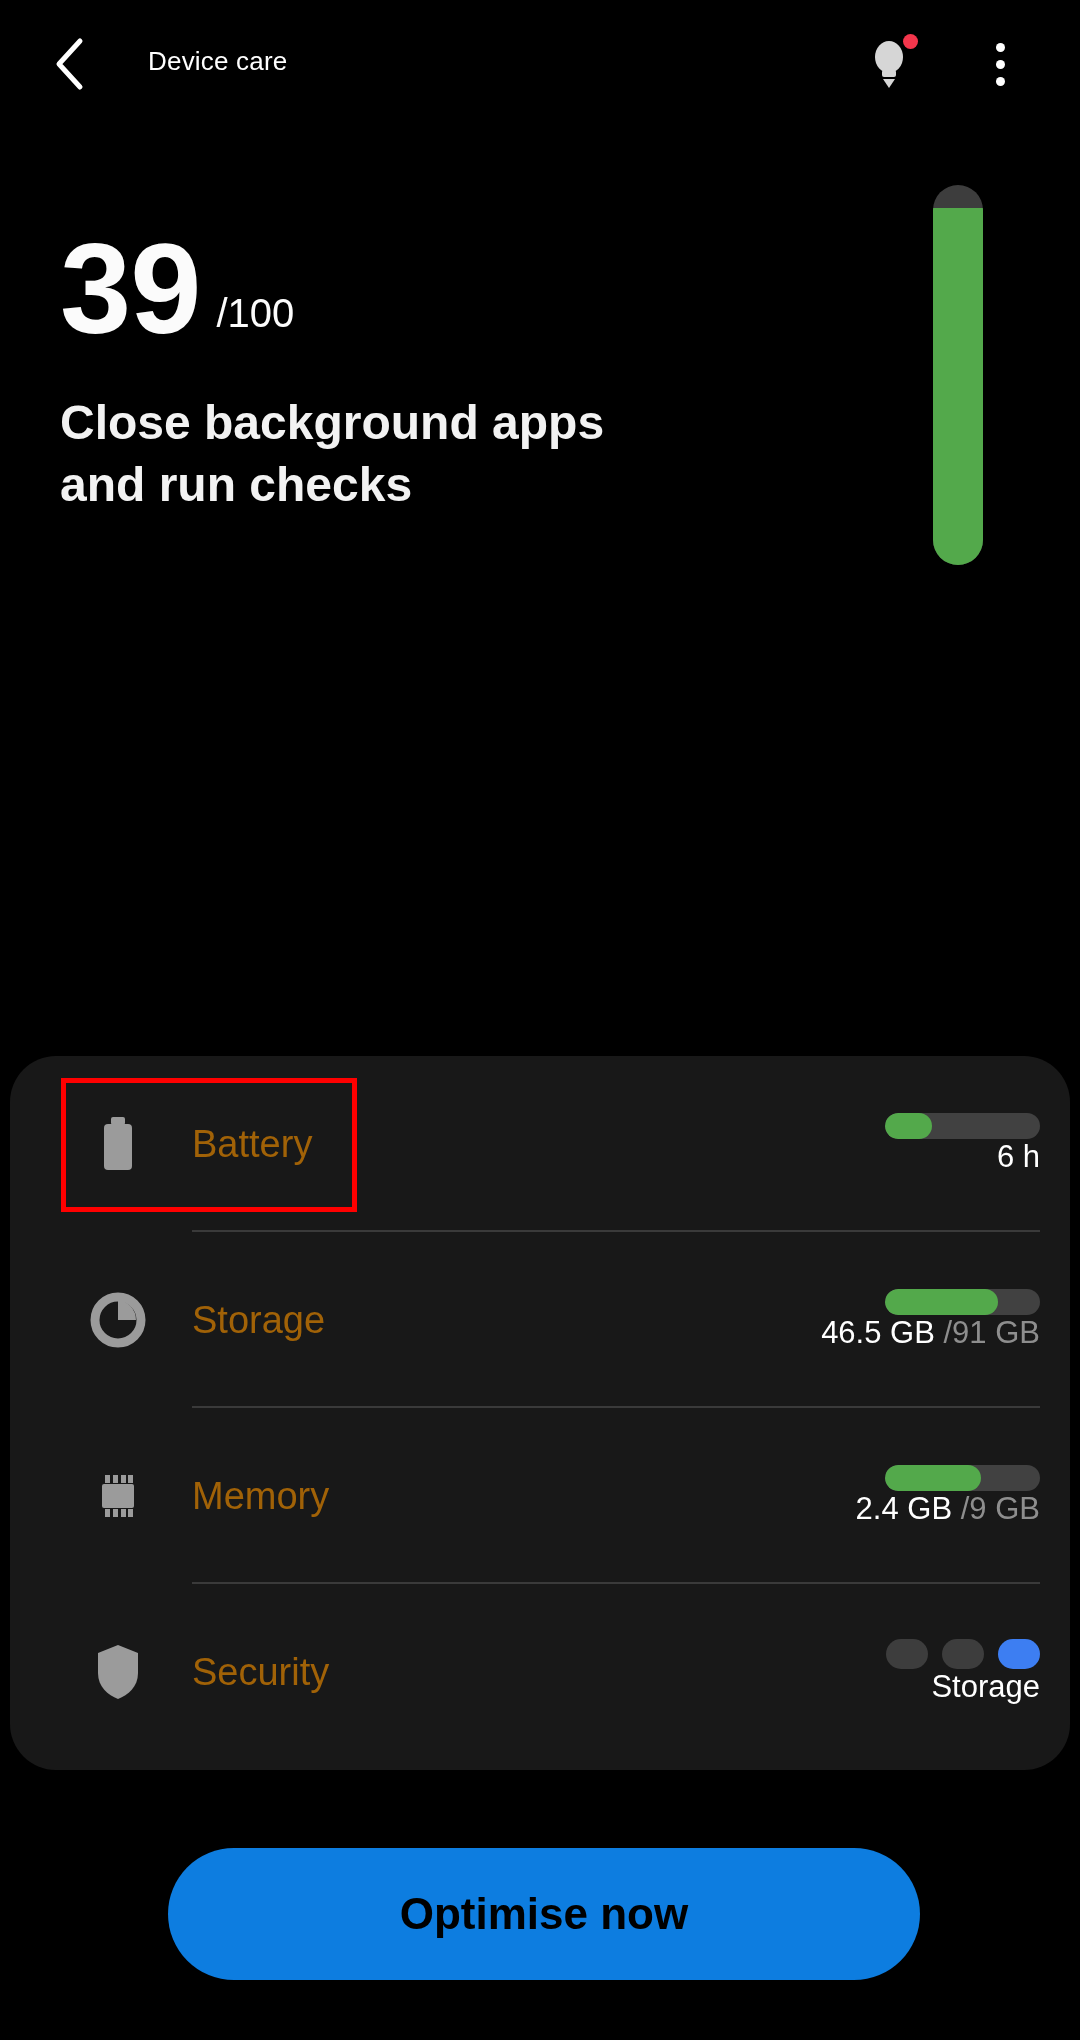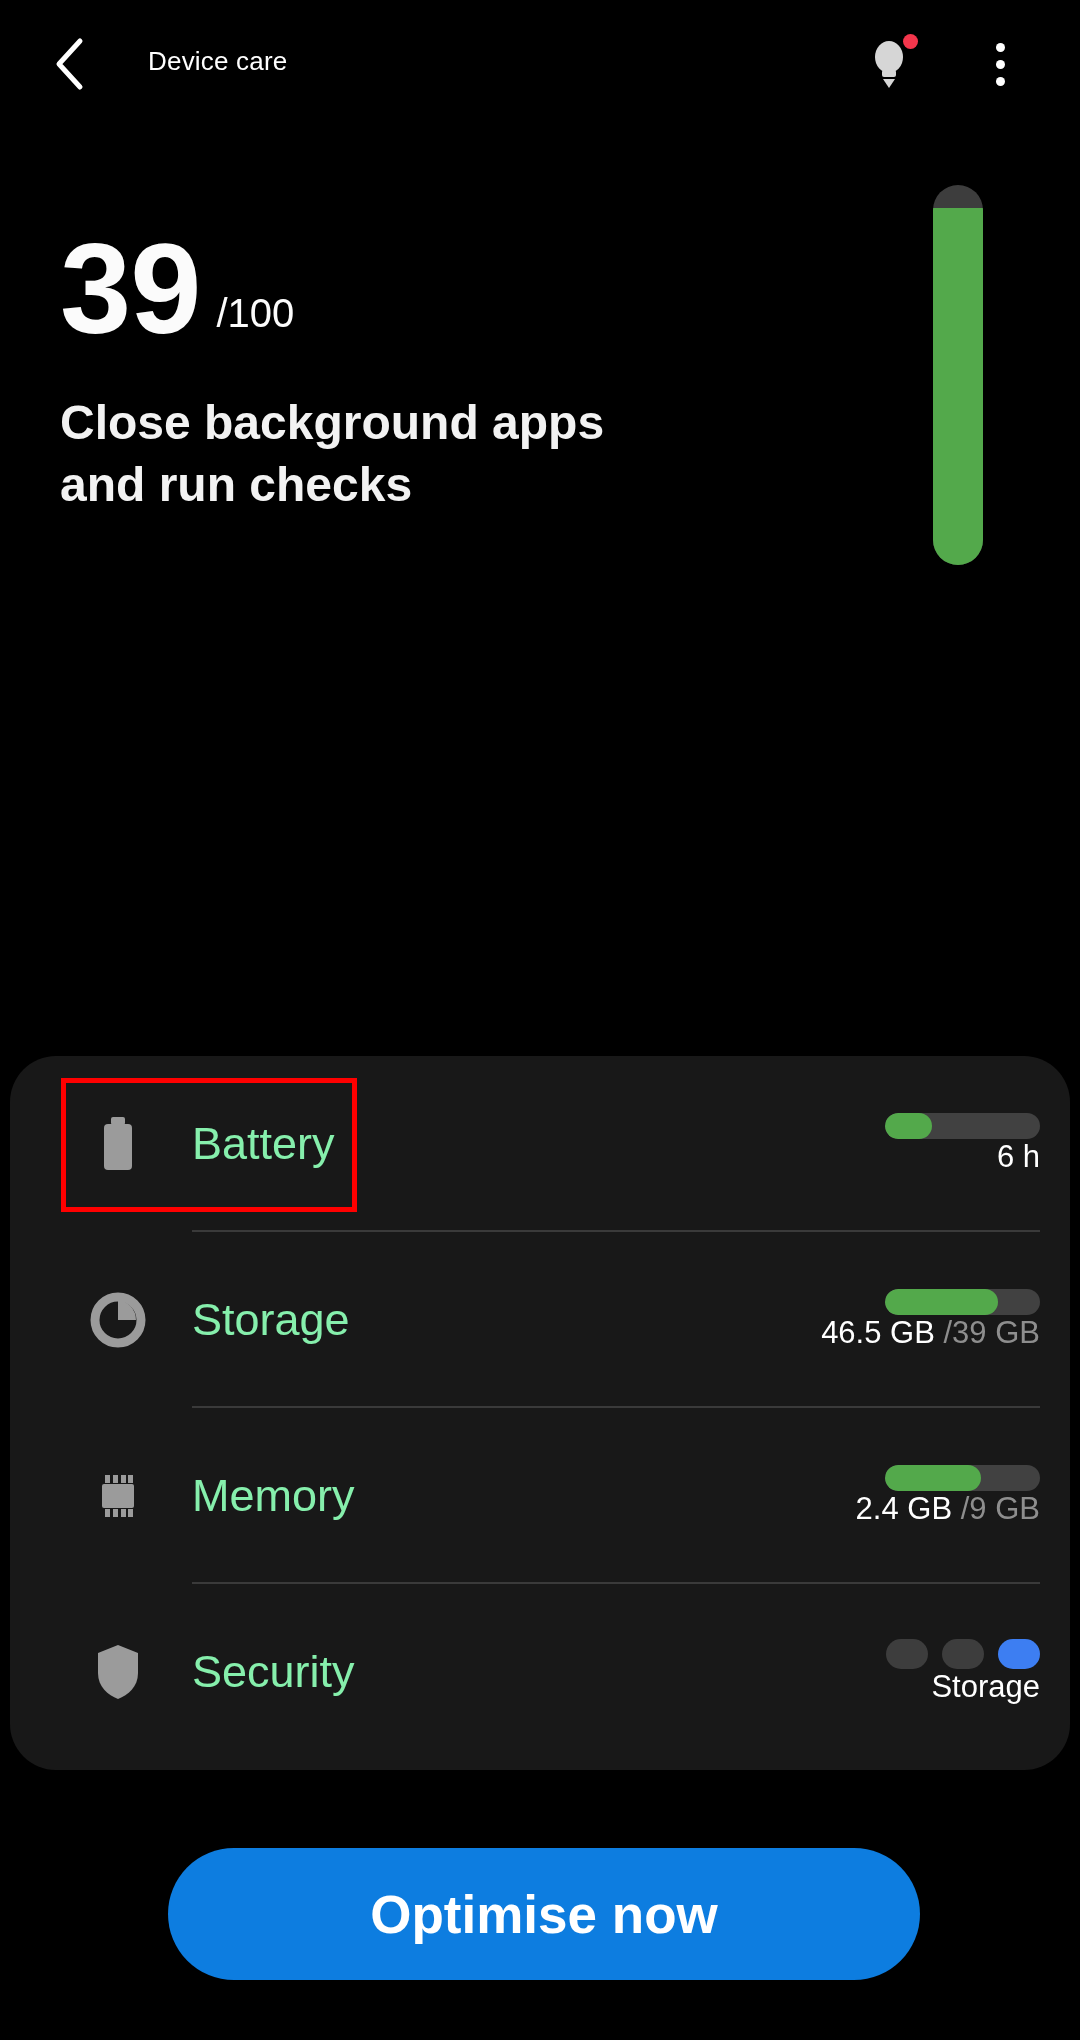--- a/index.html
+++ b/index.html
@@ -102,21 +102,21 @@
   }
   .row-icon {
     position:absolute; left:78px; top:50%;
     transform:translateY(-50%);
     width:60px; height:60px;
     display:flex; align-items:center; justify-content:center;
   }
   .row-label {
     position:absolute; left:182px; top:50%;
     transform:translateY(-50%);
-    font-size:45px; color:#86efac;
+    font-size:38px; color:#a16207;
   }
   .row-right {
     position:absolute; right:30px; top:50%;
     transform:translateY(-50%);
     display:flex; flex-direction:column; align-items:flex-end;
   }
   .minibar {
     width:155px; height:26px;
     border-radius:13px;
     background:#414141;
@@ -152,21 +152,21 @@
     z-index:9;
   }
 
   
   .cta {
     position:absolute; left:168px; top:1848px;
     width:752px; height:132px;
     background:#0d7de0;
     border-radius:66px;
     display:flex; align-items:center; justify-content:center;
-    font-size:53px; color:#ffffff; font-weight:700;
+    font-size:44px; color:#000000; font-weight:700;
     border:none;
     font-family:"Liberation Sans", sans-serif;
   }
 </style>
 </head>
 <body>
 
 <div class="screen">
 
   <div class="appbar">
@@ -230,21 +230,21 @@
         <svg width="56" height="56" viewBox="0 0 56 56">
           <circle cx="28" cy="28" r="23" fill="none" stroke="#9b9b9b" stroke-width="9"></circle>
           <path d="M28 8 A20 20 0 0 1 46 28 L28 28 Z" fill="#9b9b9b"></path>
         </svg>
       </span>
       <span class="row-label">Storage</span>
       <span class="row-right">
         <span class="minibar">
           <span class="minibar-fill" style="width: 73%;"></span>
         </span>
-        <span class="row-sub"><span>46.5 GB</span> <span class="muted">/39 GB</span></span>
+        <span class="row-sub"><span>46.5 GB</span> <span class="muted">/91 GB</span></span>
       </span>
       <span class="divider"></span>
     </div>
 
     <div class="row">
       <span class="row-icon">
         <svg width="56" height="56" viewBox="0 0 56 56">
           <rect x="12" y="16" width="32" height="24" rx="2" fill="#9b9b9b"></rect>
           <rect x="15" y="7" width="5" height="8" fill="#9b9b9b"></rect>
           <rect x="23" y="7" width="5" height="8" fill="#9b9b9b"></rect>

